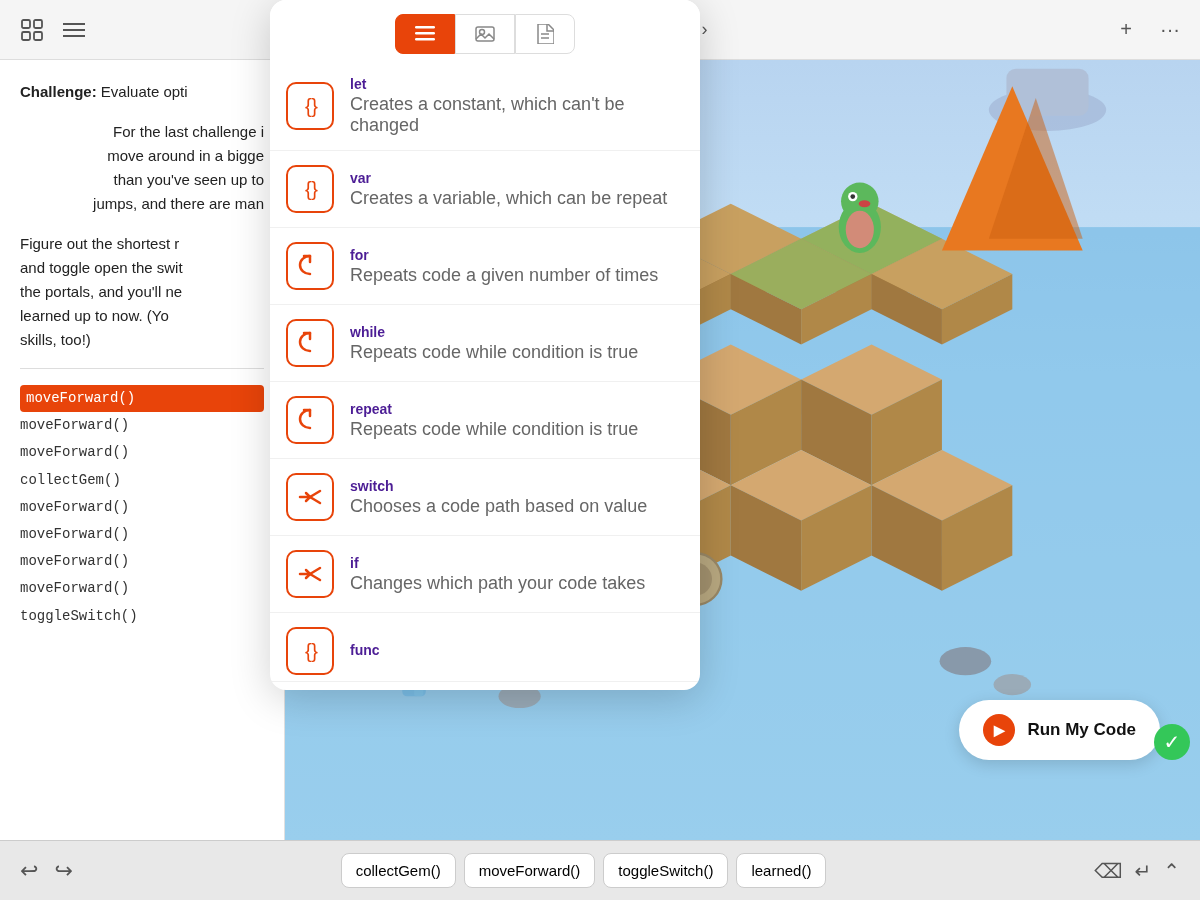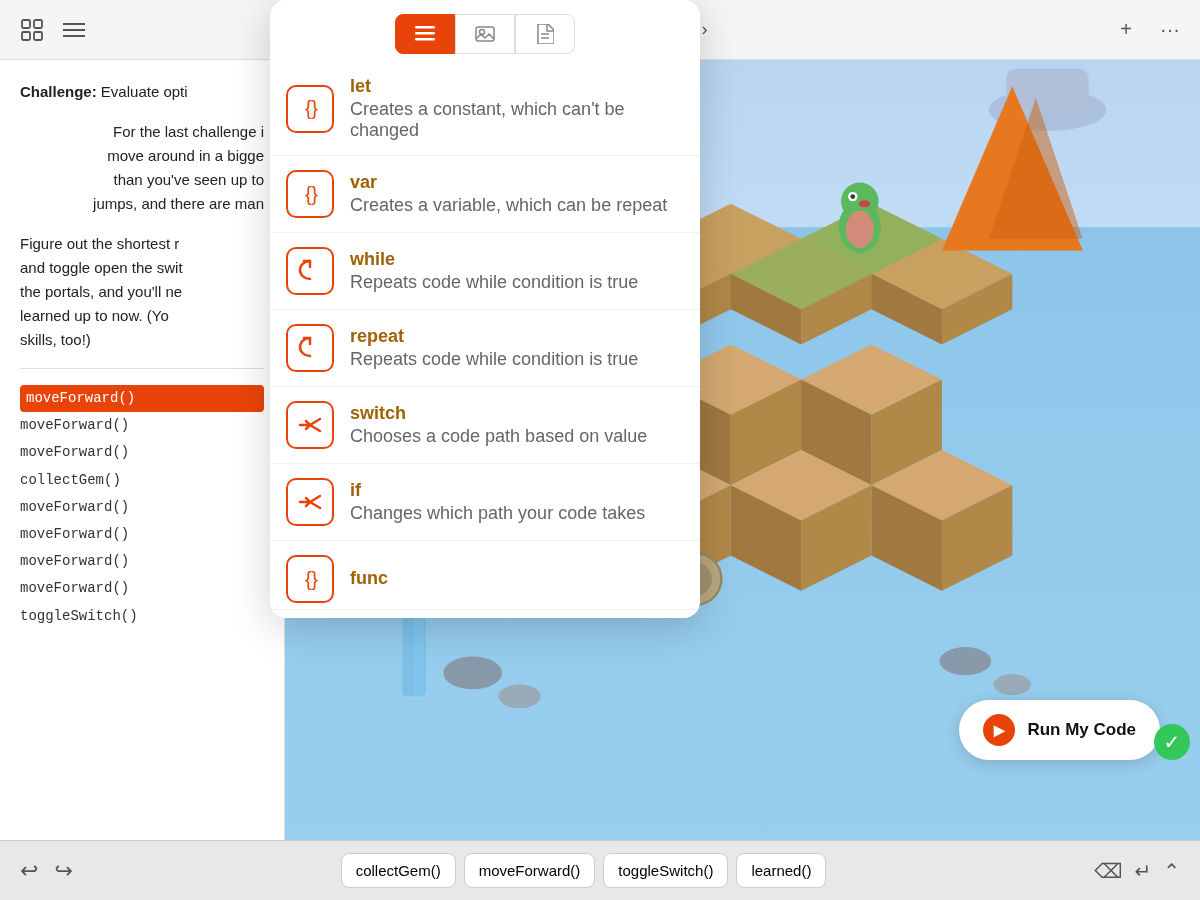--- a/index.html
+++ b/index.html
@@ -207,23 +207,23 @@
       border-radius: 10px;
       display: flex; align-items: center; justify-content: center;
       flex-shrink: 0;
       color: #e8440a;
       font-size: 22px;
     }
     .popup-item-text {
       flex: 1;
     }
     .popup-item-name {
-      font-size: 18px;
+      font-size: 14px;
       font-weight: 600;
-      color: #a16207;
+      color: #4c1d95;
       margin-bottom: 2px;
     }
     .popup-item-desc {
       font-size: 18px;
       color: #666;
     }
 
     
     .run-btn {
       position: absolute;
@@ -504,20 +504,32 @@
     <div class="popup-item">
       <div class="popup-icon">
         <span style="font-size:20px;font-weight:300;letter-spacing:-3px;color:#e8440a;">{ }</span>
       </div>
       <div class="popup-item-text">
         <div class="popup-item-name">var</div>
         <div class="popup-item-desc">Creates a variable, which can be repeat</div>
       </div>
     </div>
 
+    <div class="popup-item">
+      <div class="popup-icon">
+        <svg width="28" height="28" viewBox="0 0 28 28">
+          <path d="M14,22 C8.5,22 4,18 4,13 C4,8 8.5,4 14,4" fill="none" stroke="#e8440a" stroke-width="2.5" stroke-linecap="round"></path>
+          <polyline points="8,4 14,4 14,10" fill="none" stroke="#e8440a" stroke-width="2.5" stroke-linecap="round" stroke-linejoin="round"></polyline>
+        </svg>
+      </div>
+      <div class="popup-item-text">
+        <div class="popup-item-name">for</div>
+        <div class="popup-item-desc">Repeats code a given number of times</div>
+      </div>
+    </div>
 
     <div class="popup-item">
       <div class="popup-icon">
         <svg width="28" height="28" viewBox="0 0 28 28">
           <path d="M14,22 C8.5,22 4,18 4,13 C4,8 8.5,4 14,4" fill="none" stroke="#e8440a" stroke-width="2.5" stroke-linecap="round"></path>
           <polyline points="8,4 14,4 14,10" fill="none" stroke="#e8440a" stroke-width="2.5" stroke-linecap="round" stroke-linejoin="round"></polyline>
         </svg>
       </div>
       <div class="popup-item-text">
         <div class="popup-item-name">while</div>

